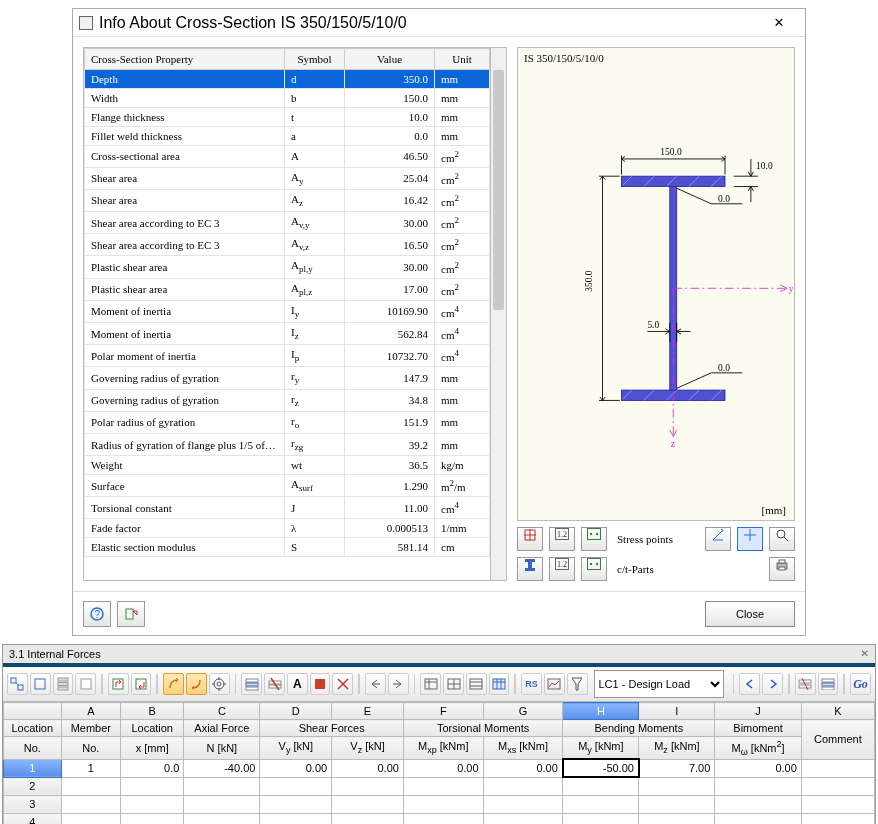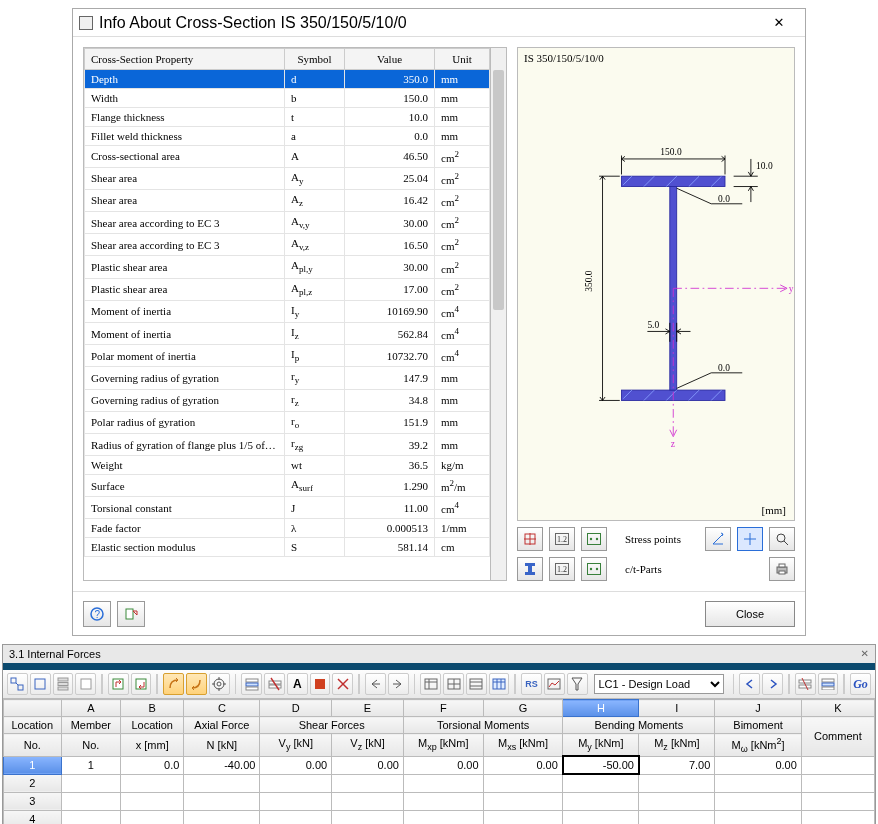--- a/index.html
+++ b/index.html
@@ -29,40 +29,40 @@
   .vscroll .thumb { position:absolute; left:2px; right:2px; top:22px; height:240px; background:#c8c8c8; border-radius:2px;}
 
   
   .preview { flex:1; display:flex; flex-direction:column; }
   .preview-box { flex:1; border:1px solid #bbb; position:relative; background:#fbfbef; }
   .preview-label { position:absolute; top:4px; left:6px; font-size:11px; }
   .mm-label { position:absolute; bottom:4px; right:8px; font-size:11px;}
   .preview-svg { width:100%; height:100%;}
 
   .preview-toolbar { display:flex; align-items:center; gap:6px; margin-top:6px;}
-  .tbtn { width:26px; height:24px; border:1px solid #999; background:linear-gradient(#fff,#e6e6e6); display:inline-flex; align-items:center; justify-content:center; font-size:11px;}
+  .tbtn { width:26px; height:24px; border:1px solid #999; background:linear-gradient(#fff,#e6e6e6); display:inline-flex; justify-content:center; font-size:11px;}
   .tbtn.active { border-color:#2a6ed8; background:#dbe8ff;}
-  .plabel { font-size:11px; margin-left:12px; flex:1;}
+  .plabel { font-size:11px; margin-left:4px; flex:1;}
 
   
   .dlg-foot { height:44px; border-top:1px solid #ddd; display:flex; align-items:center; padding:0 10px;}
   .dlg-foot .fbtn { width:28px; height:26px; border:1px solid #999; background:linear-gradient(#fff,#e6e6e6); margin-right:6px; display:inline-flex; align-items:center; justify-content:center;}
   .dlg-foot .spacer { flex:1;}
   .dlg-foot .close-btn { width:90px; height:26px; border:1px solid #888; background:linear-gradient(#fff,#e6e6e6); font-size:11px;}
 
   
   .panel2 { margin:8px 2px 0 2px; border:1px solid #999; }
-  .panel2-title { background:#e8e8e8; border-bottom:7px solid #0c4a6e; padding:3px 6px; font-size:11px; display:flex;}
+  .panel2-title { background:#e8e8e8; border-bottom:4px solid #0c4a6e; padding:3px 6px; font-size:11px; display:flex;}
   .panel2-title .x { margin-left:auto; font-size:10px; color:#666;}
 
   .tb2 { display:flex; align-items:center; gap:2px; padding:3px 4px; background:linear-gradient(#fdfdfd,#e8e8e8); border-bottom:1px solid #bbb; flex-wrap:nowrap; overflow:hidden;}
   .tb2 .tb { width:22px; height:22px; border:1px solid #ccc; border-radius:2px; background:linear-gradient(#fff,#ececec); display:inline-flex; align-items:center; justify-content:center;}
   .tb2 .tb.toggled { background:linear-gradient(#ffe8b8,#ffd27a); border-color:#d8a030;}
   .tb2 .sep { width:2px; height:20px; background:#ccc; margin:0 3px;}
-  .tb2 .combo { border:1px solid #999; background:#fff; height:20px; font-size:11px; padding:0 0; margin:0 4px; min-width:130px;}
+  .tb2 .combo { border:1px solid #999; background:#fff; height:28px; font-size:11px; padding:0 0; margin:0 4px; min-width:130px;}
   .tb2 .swatch{width:10px;height:10px;display:inline-block;}
 
   
   .grid-wrap { position:relative; }
   .grid { width:100%; border-collapse:collapse; font-size:11px;}
   .grid th, .grid td { border:1px solid #bbb; padding:2px 4px; text-align:center; background:#fff; height:18px;}
   .grid th { background:linear-gradient(#f7f7f7,#e7e7e7); font-weight:normal;}
   .grid th.letter { height:16px;}
   .grid th.letter.sel { background:linear-gradient(#8ab6ff,#5a90e8); color:#fff; border-color:#3a72cc;}
   .grid th.group { height:16px;}

